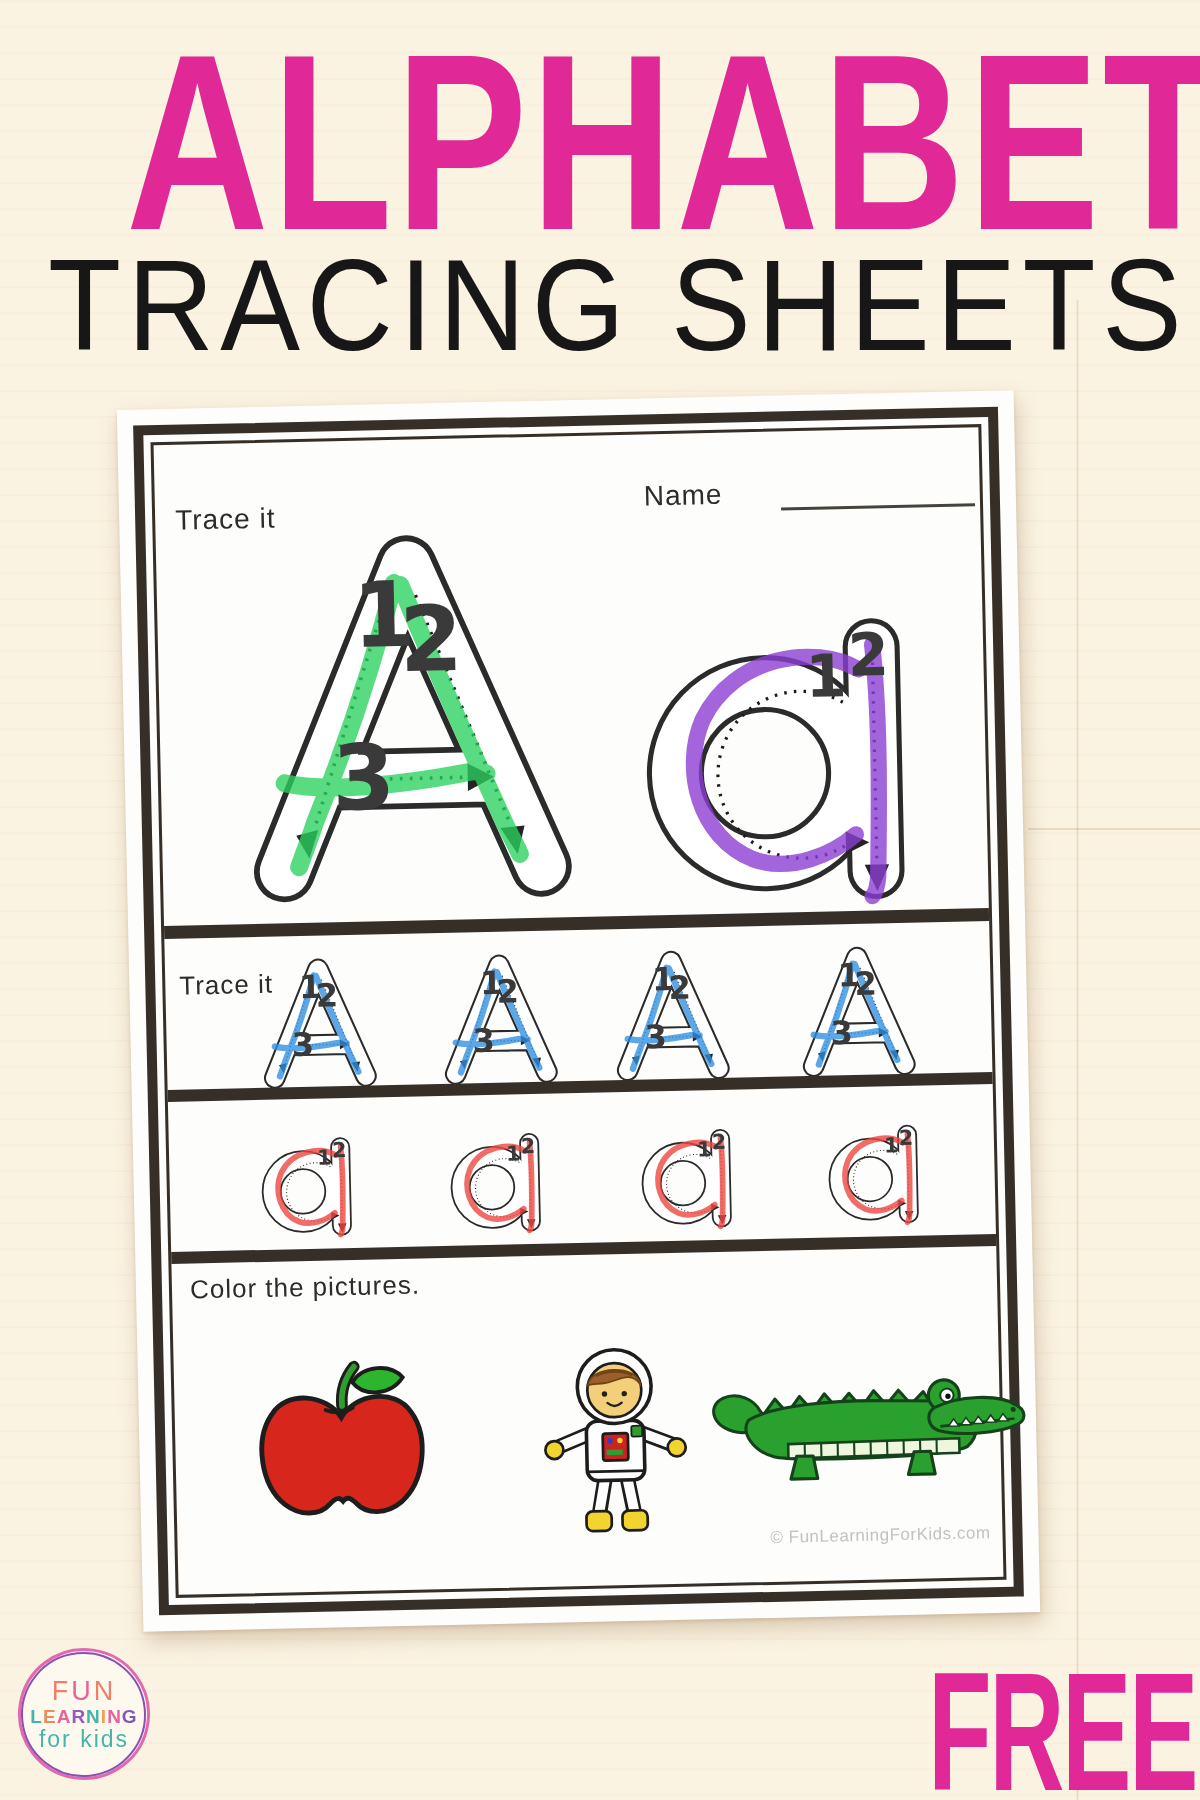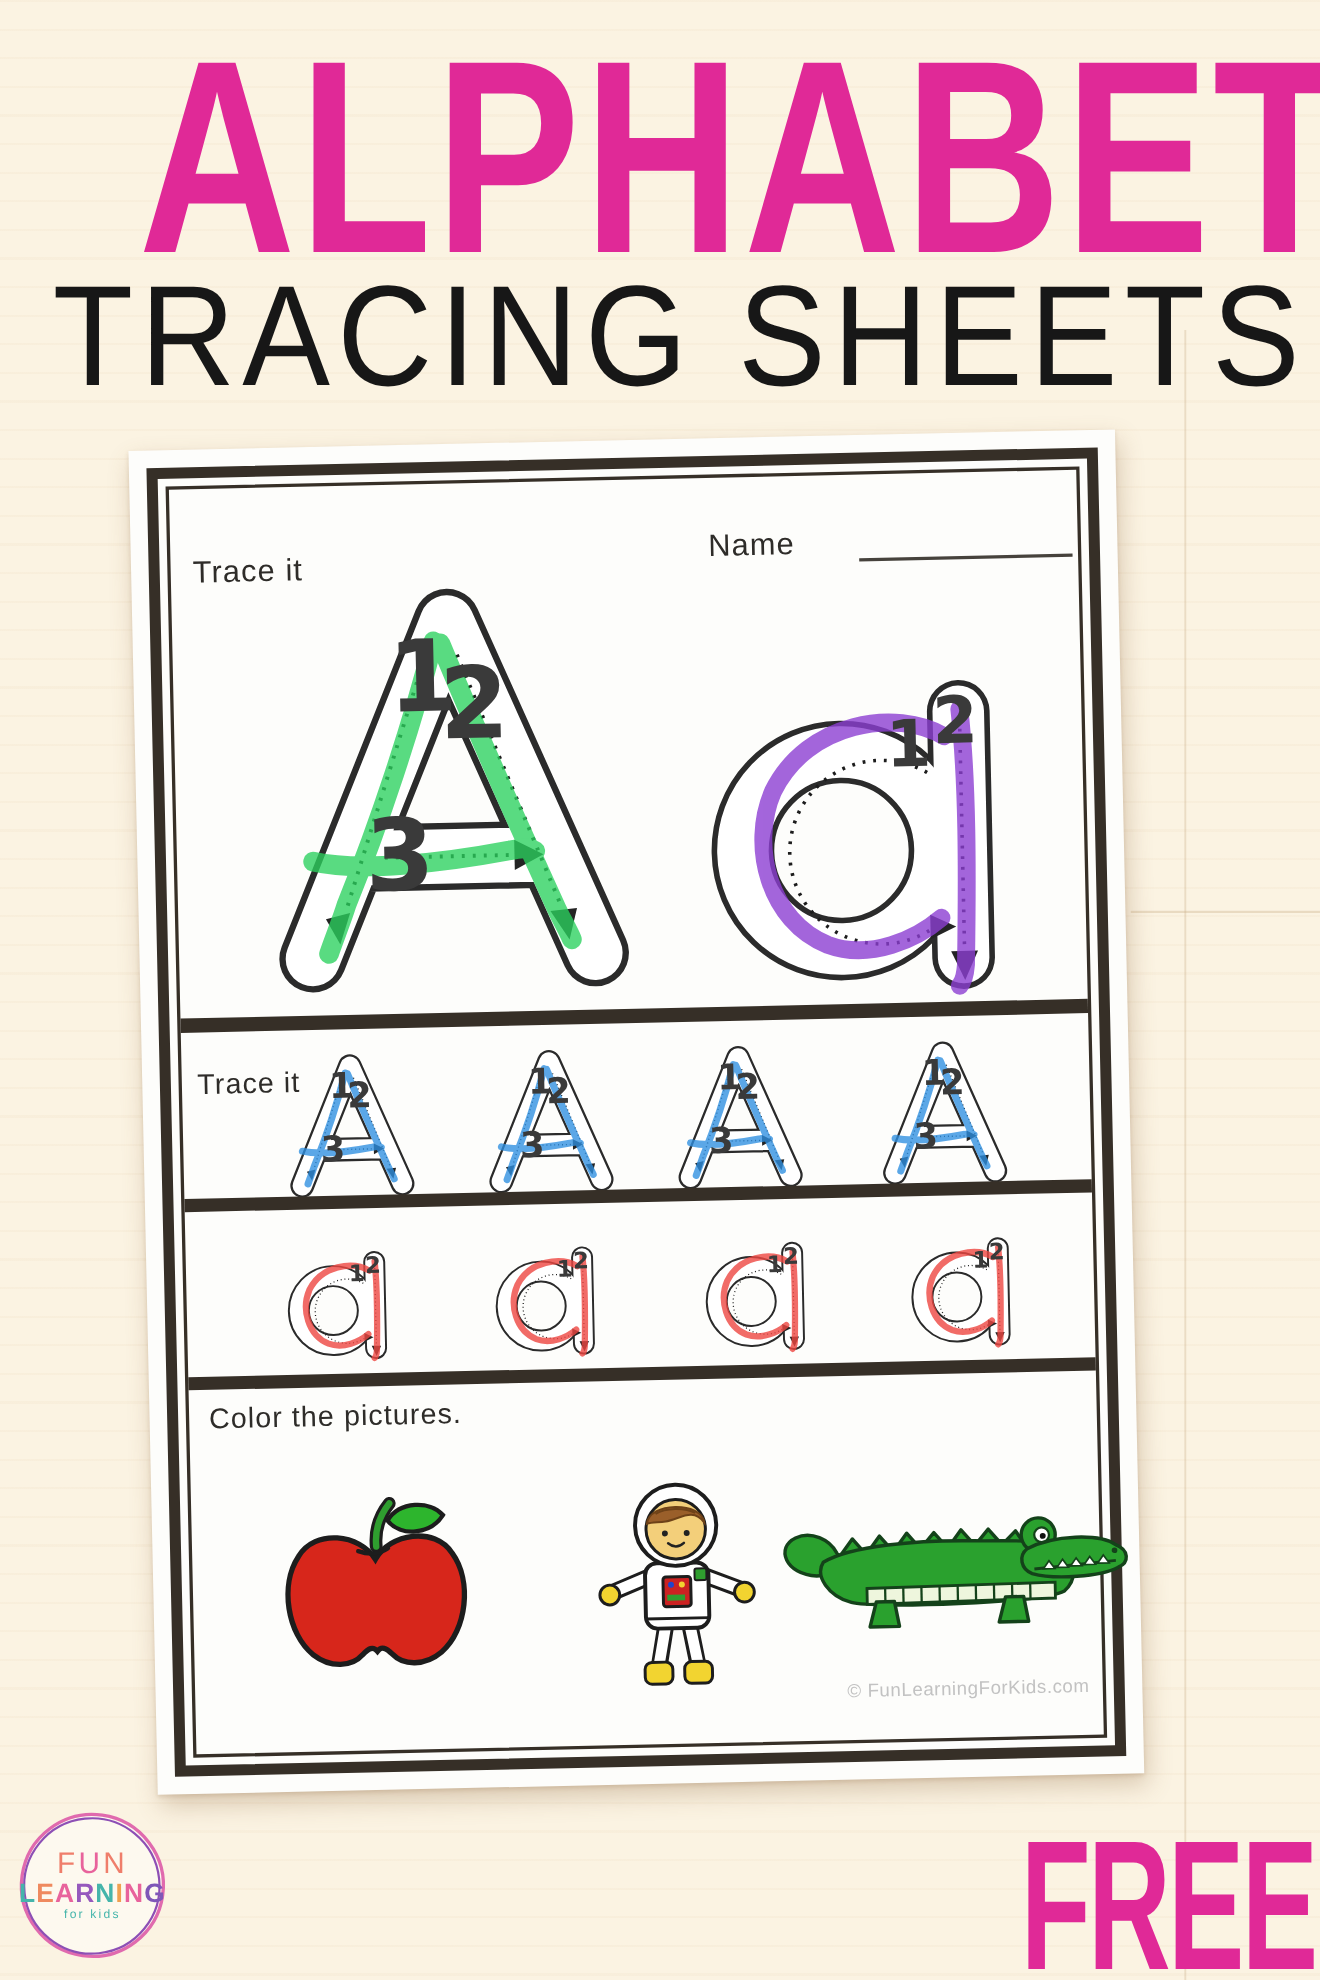--- a/index.html
+++ b/index.html
@@ -52,22 +52,22 @@
   .num{font-family:"DejaVu Sans",sans-serif;font-weight:bold;fill:#3a3a3a;}
 
   
   .logo{position:absolute;left:18px;top:1648px;width:132px;height:132px;}
   .logo .ring1,.logo .ring2{position:absolute;border-radius:50%;}
   .logo .ring1{left:0;top:0;right:0;bottom:0;border:3px solid #e06aae;transform:rotate(8deg);background:#fdf9ef;}
   .logo .ring2{left:3px;top:4px;right:4px;bottom:3px;border:2px solid #8d4fb5;transform:rotate(-6deg);}
   .logo .txt{position:absolute;left:0;top:0;width:100%;height:100%;display:flex;flex-direction:column;
     align-items:center;justify-content:center;gap:2px;}
   .logo-line1{font-size:27px;font-weight:normal;letter-spacing:3px;line-height:1;}
-  .logo-line2{font-size:24px;font-weight:bold;letter-spacing:1px;line-height:1;}
-  .logo-line3{font-size:11px;color:#45b5ab;letter-spacing:2px;line-height:1;}
+  .logo-line2{font-size:19px;font-weight:bold;letter-spacing:1px;line-height:1;}
+  .logo-line3{font-size:23px;color:#45b5ab;letter-spacing:2px;line-height:1;}
   .logo-line1 span:nth-child(1){color:#ef7e6b}.logo-line1 span:nth-child(2){color:#e8639c}.logo-line1 span:nth-child(3){color:#ef7e6b}
   .logo-line2 span:nth-child(1){color:#45b5ab}.logo-line2 span:nth-child(2){color:#ef8a5f}
   .logo-line2 span:nth-child(3){color:#e8639c}.logo-line2 span:nth-child(4){color:#9659bd}
   .logo-line2 span:nth-child(5){color:#45b5ab}.logo-line2 span:nth-child(6){color:#f0a050}
   .logo-line2 span:nth-child(7){color:#e8639c}.logo-line2 span:nth-child(8){color:#7f57b8}
 
   
   .free{
     position:absolute;left:928px;top:1648px;
     font-size:168px;font-weight:bold;line-height:1;letter-spacing:-4px;

